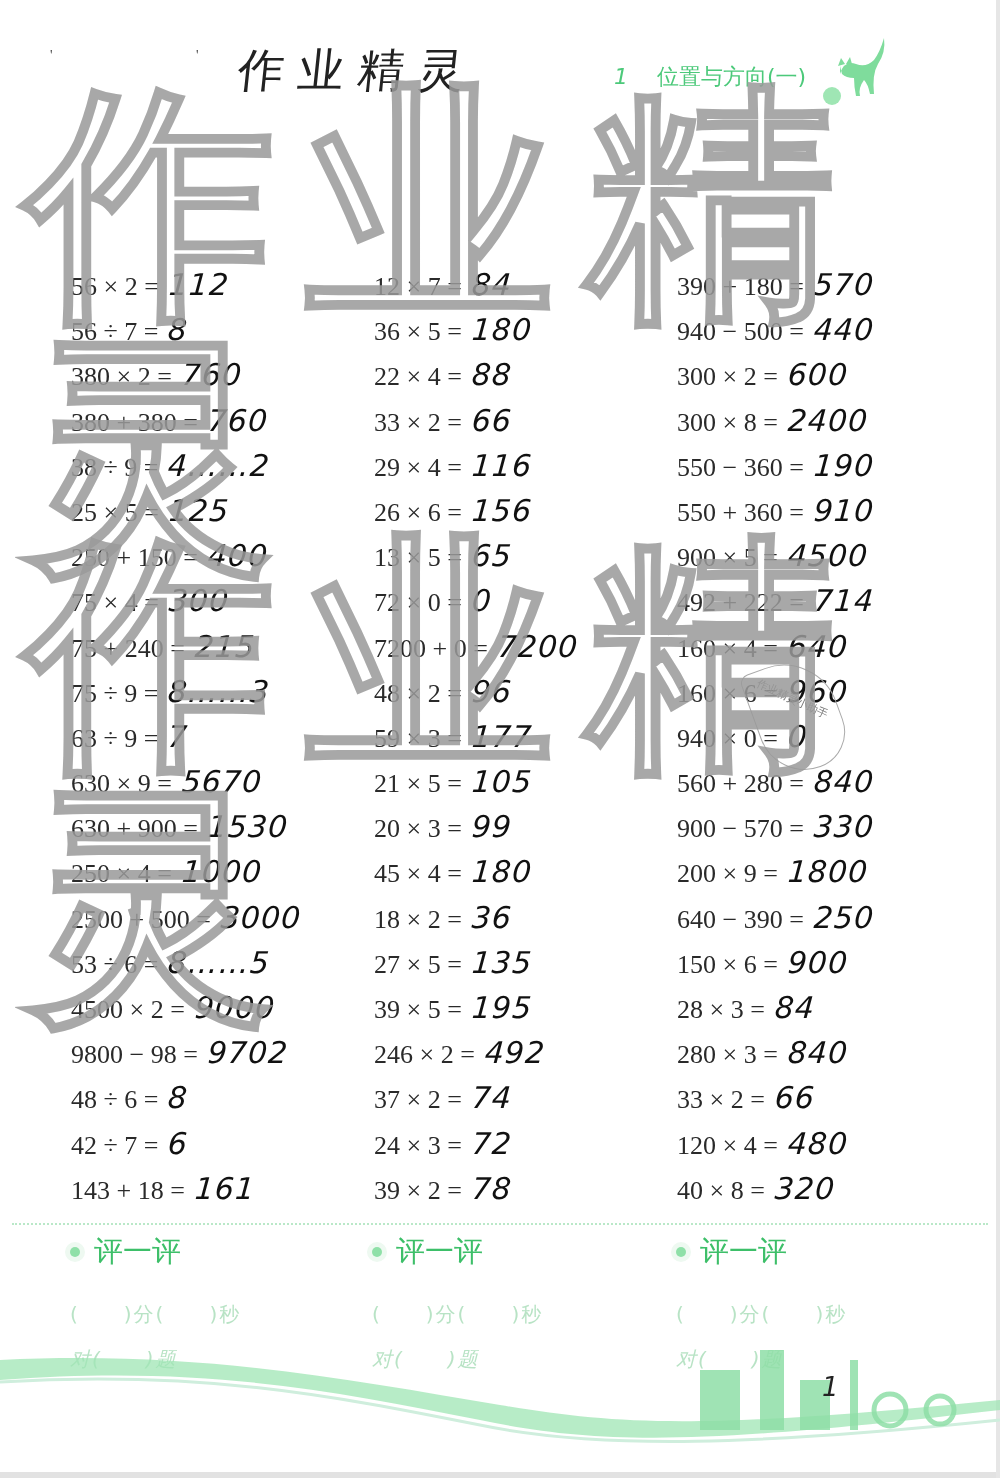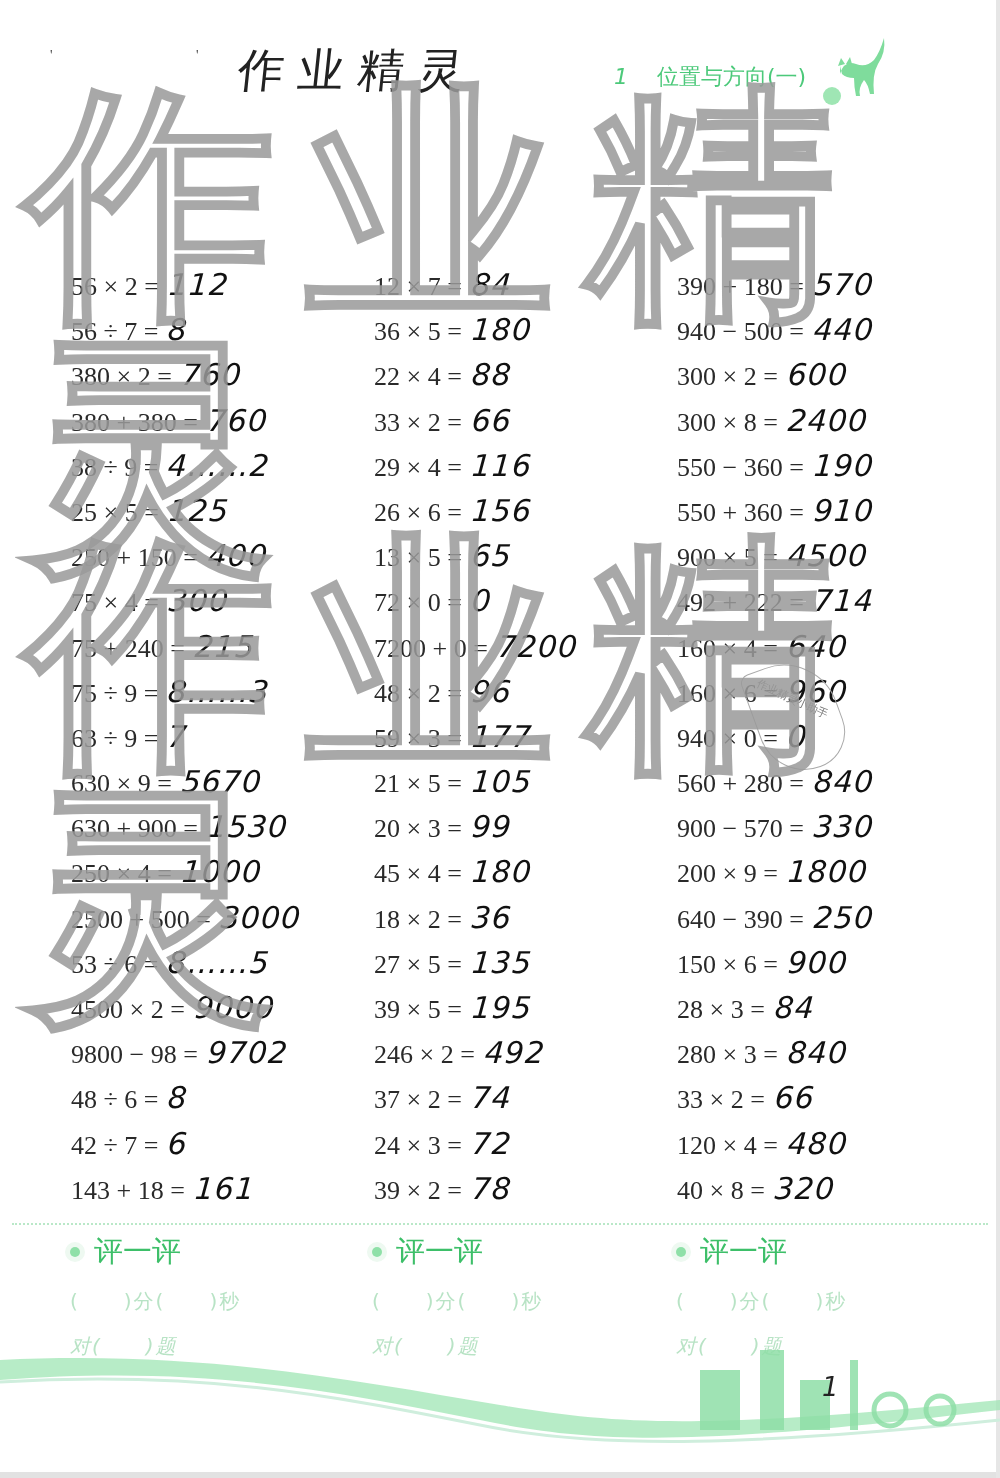--- a/index.html
+++ b/index.html
@@ -80,21 +80,21 @@
     border-top: 2px dotted #b9e8c8;
   }
   .eval { position: absolute; top: 1232px; font-family: "DejaVu Sans", sans-serif; }
   .eval1 { left: 70px; } .eval2 { left: 372px; } .eval3 { left: 676px; }
   .eval .title { font-size: 29px; color: #3dbf69; display: flex; align-items: center; }
   .eval .title .flower {
     width: 10px; height: 10px; border-radius: 50%; background: #8fe0a8; margin-right: 14px;
     box-shadow: 0 0 0 5px #eef9f1;
   }
   .eval .line {
-    font-size: 20px; color: #b8e3c5; margin-top: 16px; letter-spacing: 2px;
+    font-size: 20px; color: #b8e3c5; margin-top: 29px; letter-spacing: 2px;
   }
   .eval .line2 { margin-top: 18px; font-style: italic; }
 
   .wave { position: absolute; left: 0; top: 1350px; width: 1000px; height: 110px; }
   .page-number {
     position: absolute; left: 822px; top: 1372px; font-family: "DejaVu Sans", sans-serif;
     font-size: 26px; color: #222; font-style: italic;
   }
   .stamp {
     position: absolute; left: 755px; top: 660px; width: 82px; height: 110px;

